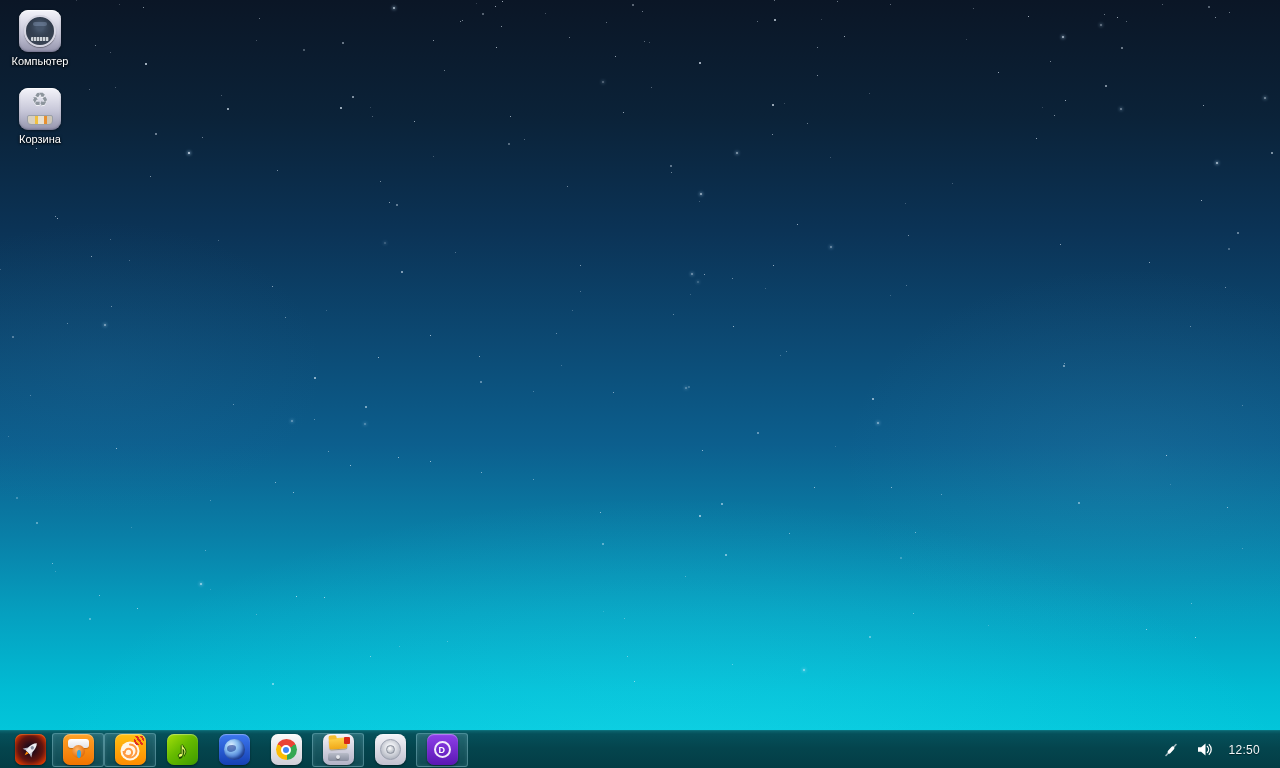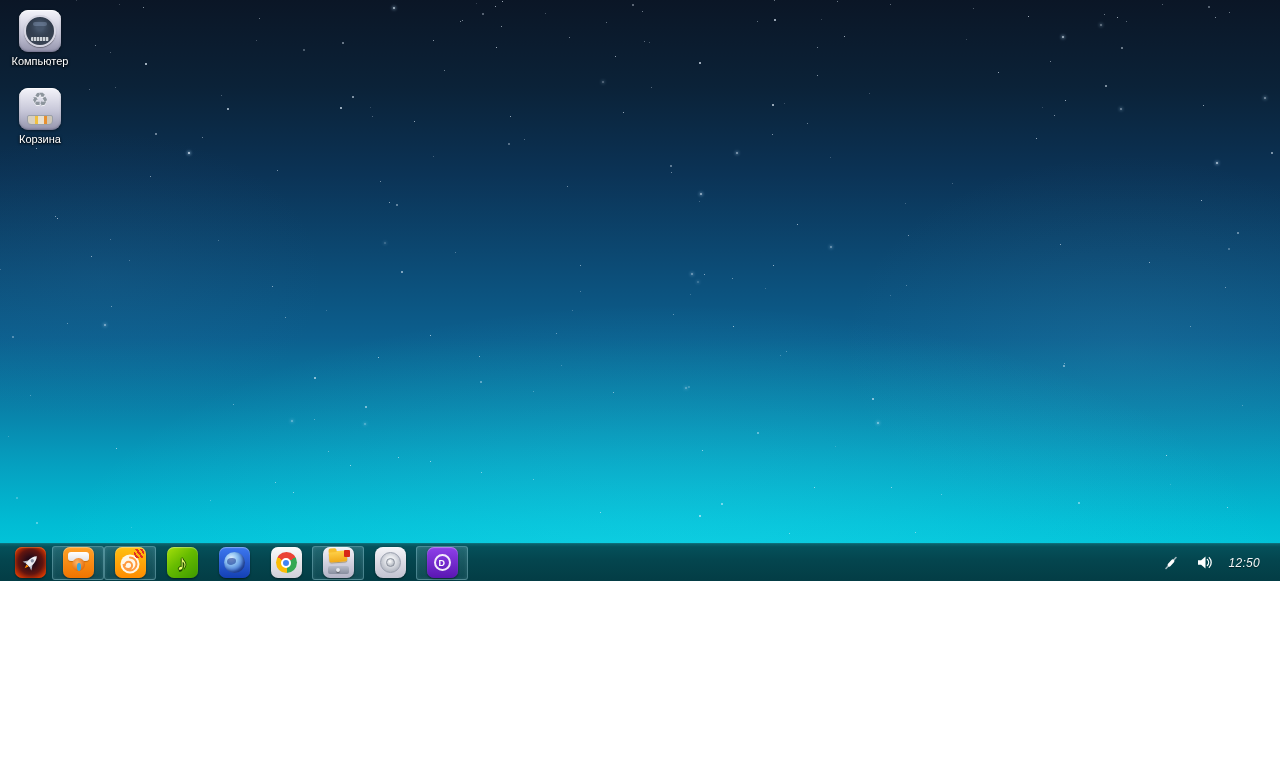--- a/index.html
+++ b/index.html
@@ -1,20 +1,20 @@
 <!DOCTYPE html>
 <html><head>
 <meta charset="utf-8">
 <style>
   * { box-sizing: border-box; margin: 0; padding: 0; }
   html, body { width: 1280px; height: 768px; overflow: hidden; }
   body { font-family: "Liberation Sans", sans-serif; }
 
   .desktop {
-    position: relative; width: 1280px; height: 581px; overflow: hidden;
+    position: relative; width: 1280px; height: 768px; overflow: hidden;
     background:
       radial-gradient(900px 420px at 52% 103%, rgba(40,230,245,0.35), rgba(40,230,245,0) 70%),
       radial-gradient(380px 260px at 88% 60%, rgba(90,170,210,0.10), rgba(90,170,210,0) 75%),
       radial-gradient(300px 200px at 8% 48%, rgba(70,140,190,0.08), rgba(70,140,190,0) 75%),
       linear-gradient(180deg, #0b1626 0%, #0b2238 15%, #0b3356 30%, #0c4a74 45%,
         #0c5f8e 58%, #0980a8 70%, #05a0c0 80%, #01bcd4 90%, #04cfe0 100%);
     padding-left: 20px;
   }
   .star { position: absolute; background: #e8f4ff; border-radius: 50%; }
   .star.bright { box-shadow: 0 0 3px 1px rgba(190,225,255,0.55); }
@@ -146,21 +146,21 @@
   .ico-emblem .medal-core { width: 9px; height: 9px; border-radius: 50%;
     background: radial-gradient(circle at 40% 35%, #ffffff, #aeb4be 80%); border: 1px solid #8a909c; }
 
   .ico-purple { background: linear-gradient(180deg, #8f40ea 0%, #5a16b2 100%);
     display: flex; align-items: center; justify-content: center; }
   .ico-purple .dring { width: 17px; height: 17px; border-radius: 50%; border: 2px solid rgba(255,255,255,.9);
     display: flex; align-items: center; justify-content: center;
     font-size: 9px; font-weight: bold; color: #ffffff; letter-spacing: 0.5px; }
 
   
-  .tb-right { display: flex; align-items: center; gap: 15px; height: 100%; font-style: italic; }
+  .tb-right { display: flex; align-items: center; gap: 15px; height: 100%; }
   .tray-ico { width: 18px; height: 18px; display: flex; align-items: center; justify-content: center; cursor: pointer; }
   .clock {
     font-size: 12px; color: #f2f7f8; letter-spacing: 0.3px; cursor: default;
     text-shadow: 0 1px 1px rgba(0,0,0,.5); padding-right: 8px;
   }
 </style>
 </head>
 <body>
 
 <div class="desktop">

